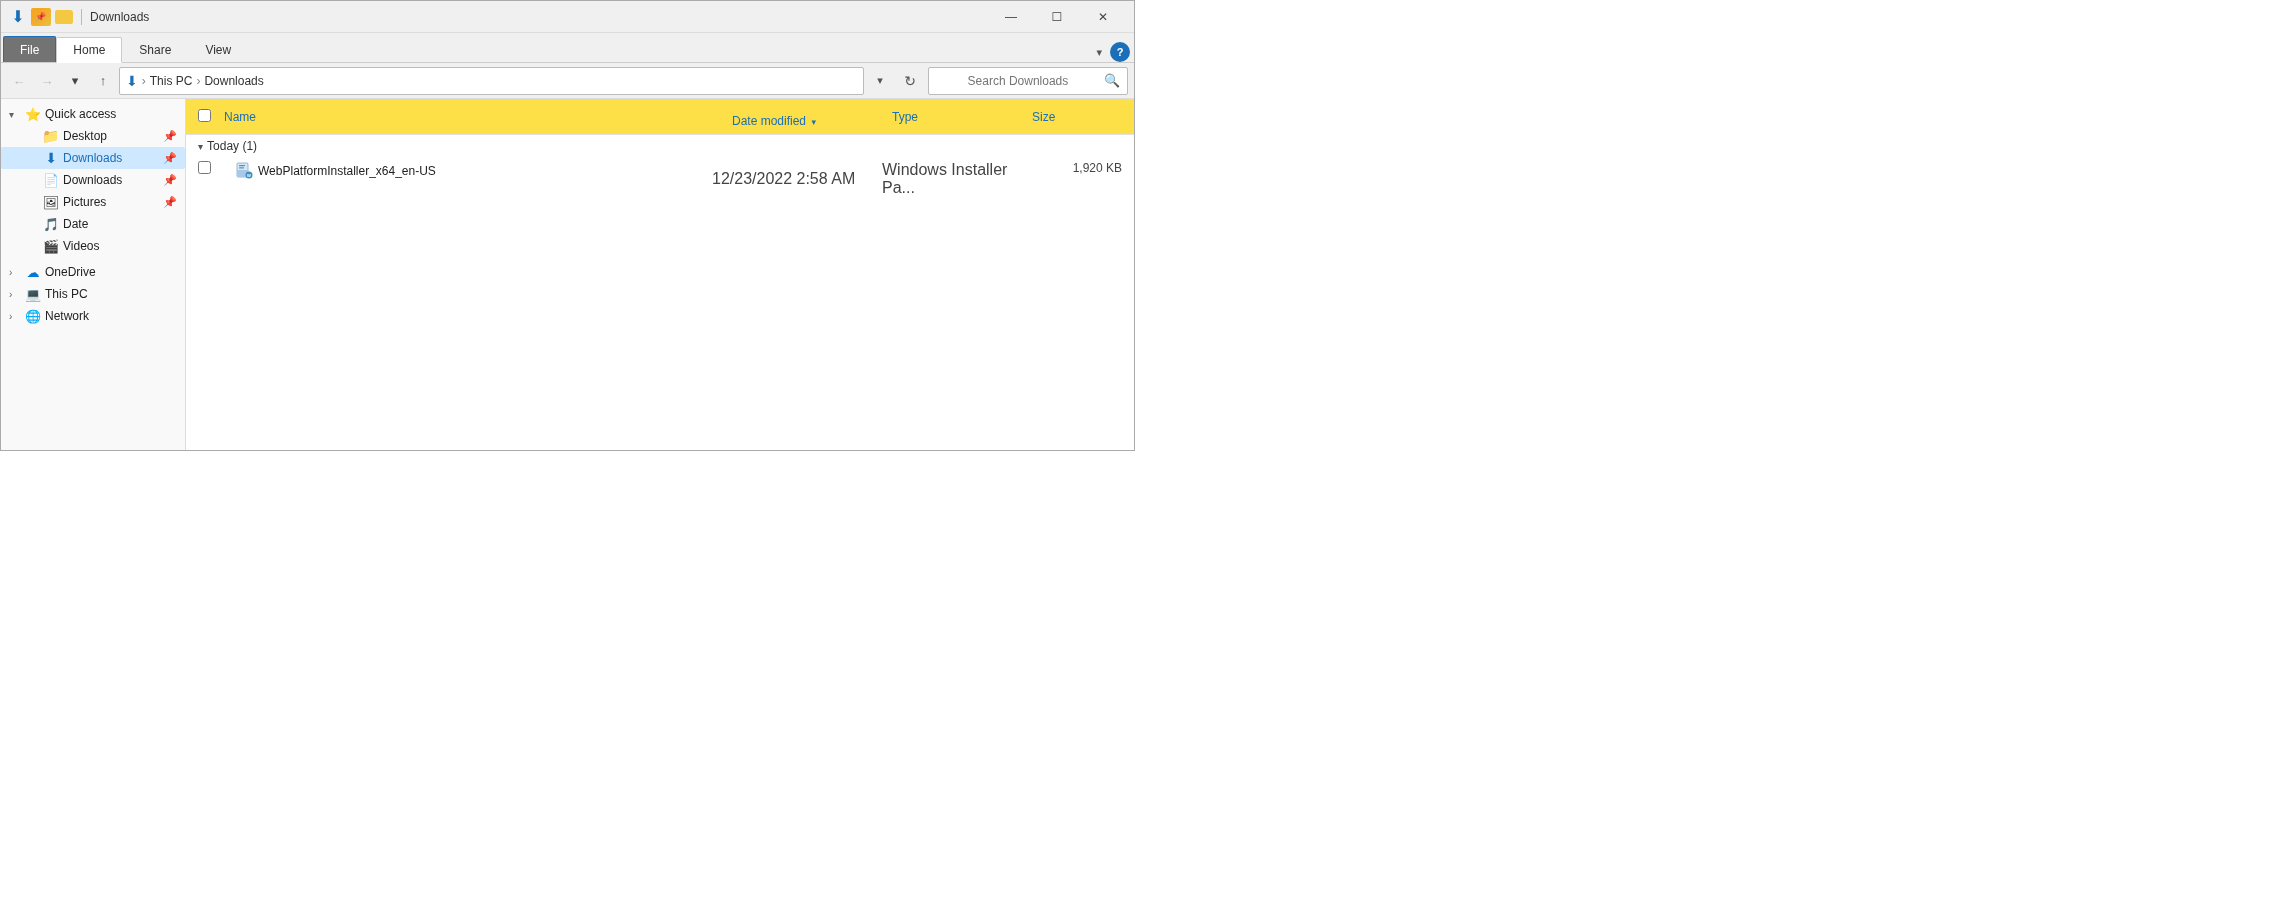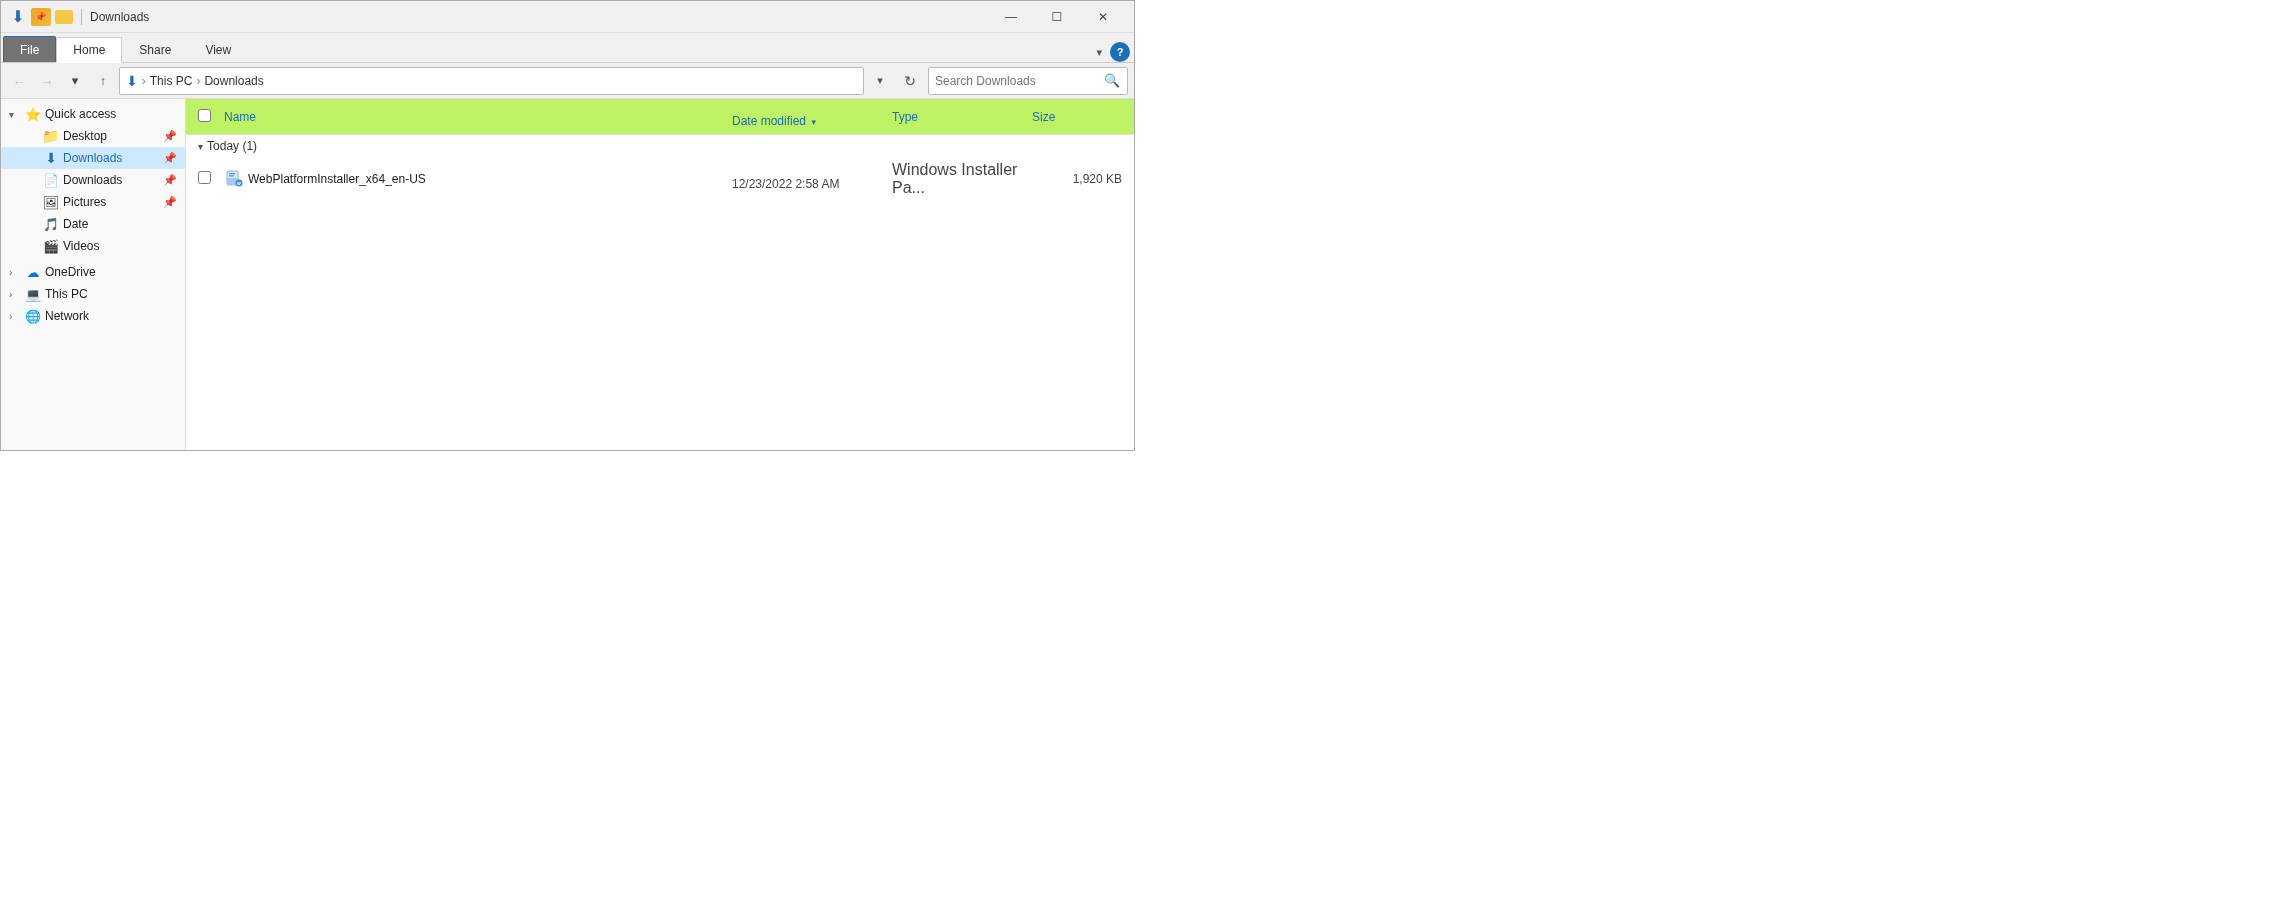--- a/index.html
+++ b/index.html
@@ -197,20 +197,21 @@
       padding: 0 6px;
       gap: 4px;
     }
     .search-box input {
       border: none;
       outline: none;
       font-size: 12px;
       flex: 1;
       background: transparent;
       color: #666;
+      text-align: center;
     }
     .search-icon { color: #666; font-size: 13px; }
 
     
     .main-area {
       display: flex;
       height: calc(451px - 32px - 30px - 36px);
     }
 
     
@@ -261,21 +262,21 @@
       overflow-y: auto;
       background: white;
     }
     .content-header {
       display: flex;
       align-items: center;
       padding: 6px 12px;
       border-bottom: 1px solid #e0e0e0;
       position: sticky;
       top: 0;
-      background: #bef264;
+      background: #fde047;
       z-index: 1;
     }
     .col-checkbox { width: 26px; flex-shrink: 0; }
     .col-name { flex: 1; min-width: 200px; color: #1a6fb8; cursor: pointer; font-size: 12px; }
     .col-date { width: 160px; flex-shrink: 0; color: #1a6fb8; cursor: pointer; font-size: 12px; margin-top: 9px; }
     .col-type { width: 140px; flex-shrink: 0; color: #1a6fb8; cursor: pointer; font-size: 12px; }
     .col-size { width: 90px; flex-shrink: 0; color: #1a6fb8; cursor: pointer; font-size: 12px; }
 
     .group-header {
       display: flex;
@@ -283,27 +284,28 @@
       padding: 4px 12px;
       font-size: 12px;
       color: #333;
       gap: 4px;
       cursor: pointer;
     }
     .group-expand { font-size: 10px; color: #555; }
 
     .file-row {
       display: flex;
-      align-items: center;
+      align-items: flex-start;
       padding: 4px 12px;
       cursor: pointer;
       font-size: 12px;
+      gap: 10px;
     }
     .file-row .col-name { color: #222; font-size: 12px; }
-    .file-row .col-date { color: #444; font-size: 12px; }
+    .file-row .col-date { color: #444; font-size: 16px; }
     .file-row .col-type { color: #444; font-size: 16px; }
     .file-row .col-size { color: #444; font-size: 12px; text-align: right; }
     .file-icon {
       width: 20px; height: 20px;
       margin-right: 4px;
       flex-shrink: 0;
       display: flex; align-items: center; justify-content: center;
     }
 
     

